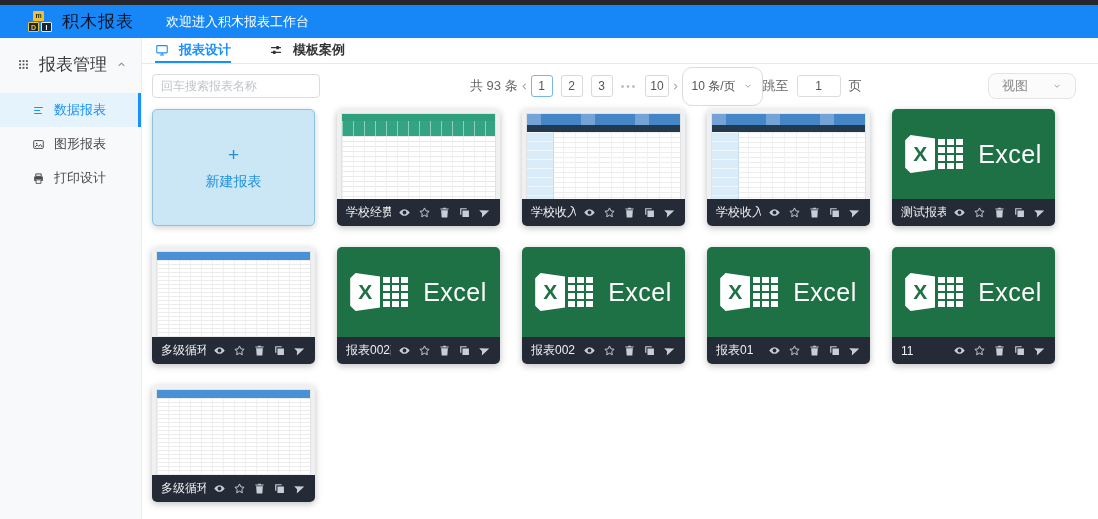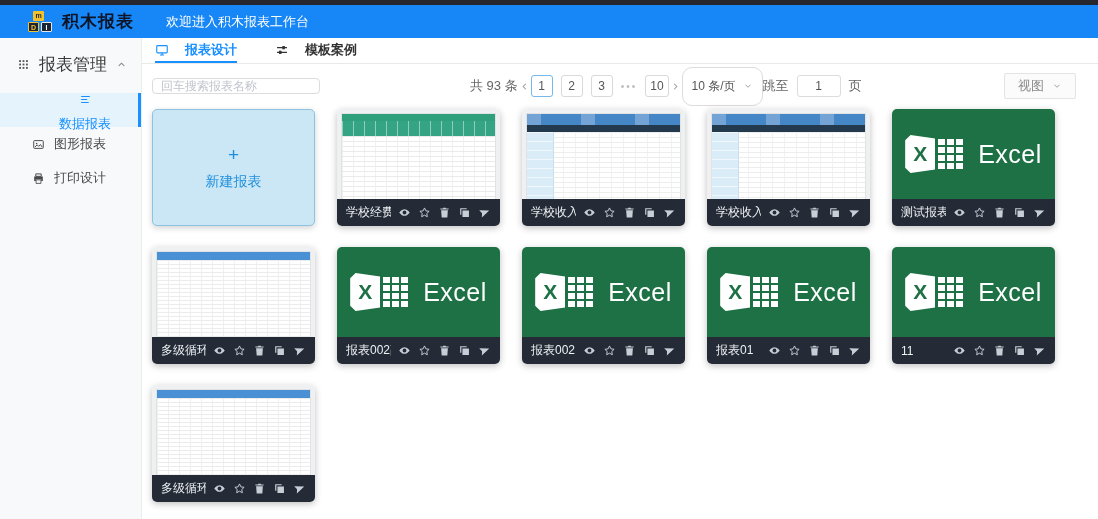--- a/index.html
+++ b/index.html
@@ -14,58 +14,58 @@
   .top-strip { height:5px; background:#26262e; }
 
   
   .app-header { height:33px; background:#1787f7; display:flex; align-items:center; padding:0 16px 0 28px; }
   .logo { display:flex; align-items:center; gap:8px; }
   .blocks { position:relative; width:26px; height:24px; flex:none; }
   .blk { position:absolute; width:11px; height:10px; font-size:7px; line-height:9px; text-align:center; font-weight:bold; border-radius:1px; }
   .blk.m { left:5px; top:1px; background:#f3c12b; color:#1b2533; }
   .blk.d { left:0; top:12px; background:#1b2533; color:#f3c12b; border:1px solid #f3c12b; }
   .blk.i { left:13px; top:12px; background:#1b2533; color:#fff; border:1px solid #e8e8e8; }
-  .logo-text { font-size:17px; font-weight:bold; color:#0c1426; letter-spacing:1px; }
+  .logo-text { font-size:17px; font-weight:normal; color:#0c1426; letter-spacing:1px; }
   .welcome { color:#fff; font-size:13px; margin-left:32px; }
 
   
   .layout { display:flex; height:481px; }
   .sidebar { width:142px; background:#f8f9fb; border-right:1px solid #ececec; flex:none; }
   .side-head { display:flex; align-items:center; gap:9px; padding:15px 14px 0 17px; color:#3a3a3a; font-size:17px; }
   .side-head .hicon svg { width:13px; height:13px; color:#555; }
   .side-caret { margin-left:auto; color:#888; cursor:pointer; }
   .side-caret svg { width:11px; height:11px; }
   .side-items { margin-top:17px; }
   .side-item { height:34px; display:flex; align-items:center; gap:9px; padding-left:32px; font-size:13px; color:#4a4a4a; cursor:pointer; }
   .side-item .sicon svg { width:13px; height:13px; }
-  .side-item.active { background:#e4f3fc; color:#1890ff; border-right:3px solid #1890ff;flex-direction:column; }
+  .side-item.active { background:#e4f3fc; color:#1890ff; border-right:3px solid #1890ff; }
 
   .main { flex:1; background:#fff; min-width:0; }
 
   
   .tabbar { height:26px; display:flex; align-items:stretch; gap:38px; padding-left:13px; border-bottom:1px solid #e9e9e9; }
-  .tab { display:flex; align-items:center; gap:16px; font-size:13px; font-weight:bold; color:#333; cursor:pointer; border-bottom:2px solid transparent; }
+  .tab { display:flex; align-items:center; gap:10px; font-size:13px; font-weight:bold; color:#333; cursor:pointer; border-bottom:2px solid transparent; }
   .tab.active { color:#1890ff; border-bottom-color:#1890ff; }
   .tab .ticon svg { width:14px; height:14px; }
 
   
   .toolbar { display:flex; align-items:center; margin:9px 22px 0 10px; height:26px; }
-  .search-input { width:168px; height:16px; border:1px solid #dcdcdc; border-radius:4px; padding:0 8px; font-size:12px; color:#333; background:#fff; font-family:inherit; }
+  .search-input { width:168px; height:24px; border:1px solid #dcdcdc; border-radius:4px; padding:0 8px; font-size:12px; color:#333; background:#fff; font-family:inherit; }
   .search-input::placeholder { color:#c0c4cc; }
   .pager { display:flex; align-items:center; margin-left:150px; color:#666; font-size:13px; }
   .pbtn { min-width:22px; height:22px; border:1px solid #d9d9d9; border-radius:3px; background:#fff; display:flex; align-items:center; justify-content:center; font-size:12px; color:#555; cursor:pointer; padding:0 4px; }
   .pbtn.active { border-color:#74b9e8; }
   .parrow { color:#999; cursor:pointer; padding:0 1px; }
   .parrow svg { width:11px; height:11px; }
   .pellipsis { color:#bbb; font-size:10px; letter-spacing:2px; }
   .psize { height:39px; border:1px solid #dcdcdc; border-radius:10px; display:flex; align-items:center; gap:7px; padding:0 9px; font-size:12px; color:#555; cursor:pointer; background:#fff; }
   .psize svg, .view-btn svg { width:10px; height:10px; color:#999; }
   .jump { display:flex; align-items:center; gap:8px; font-size:13px; color:#666; }
   .jump input { width:44px; height:22px; border:1px solid #dcdcdc; border-radius:3px; text-align:center; font-size:12px; color:#555; font-family:inherit; }
-  .view-btn { margin-left:auto; height:26px; padding:0 13px; border:1px solid #e4e4e4; border-radius:2px; background:#fbfbfb; color:#8a8a8a; font-size:13px; display:flex; align-items:center; gap:8px; cursor:pointer; }
+  .view-btn { margin-left:auto; height:26px; padding:0 13px; border:1px solid #e4e4e4; border-radius:8px; background:#fbfbfb; color:#8a8a8a; font-size:13px; display:flex; align-items:center; gap:24px; cursor:pointer; }
 
   
   .cards { display:flex; flex-wrap:wrap; padding:10px 0 0 10px; width:940px; }
   .card { width:163px; height:117px; border-radius:5px; margin:0 22px 21px 0; box-shadow:0 2px 7px rgba(0,0,0,.25); overflow:hidden; display:flex; flex-direction:column; cursor:pointer; background:#fff; }
   .new-card { align-items:center; justify-content:center; gap:9px; background:#cbe7f5; border:1px solid #8cc3de; color:#1f8fdc; box-shadow:0 2px 6px rgba(0,0,0,.18); }
   .new-plus { font-size:19px; line-height:1; }
   .new-label { font-size:14px; }
   .thumb { flex:1; position:relative; background:#eef0f2; min-height:0; }
   .card-foot { height:27px; background:#242b36; display:flex; align-items:center; gap:7px; padding:0 9px; flex:none; }
   .card-title { flex:1; font-size:12px; color:#eef1f4; white-space:nowrap; overflow:hidden; }

